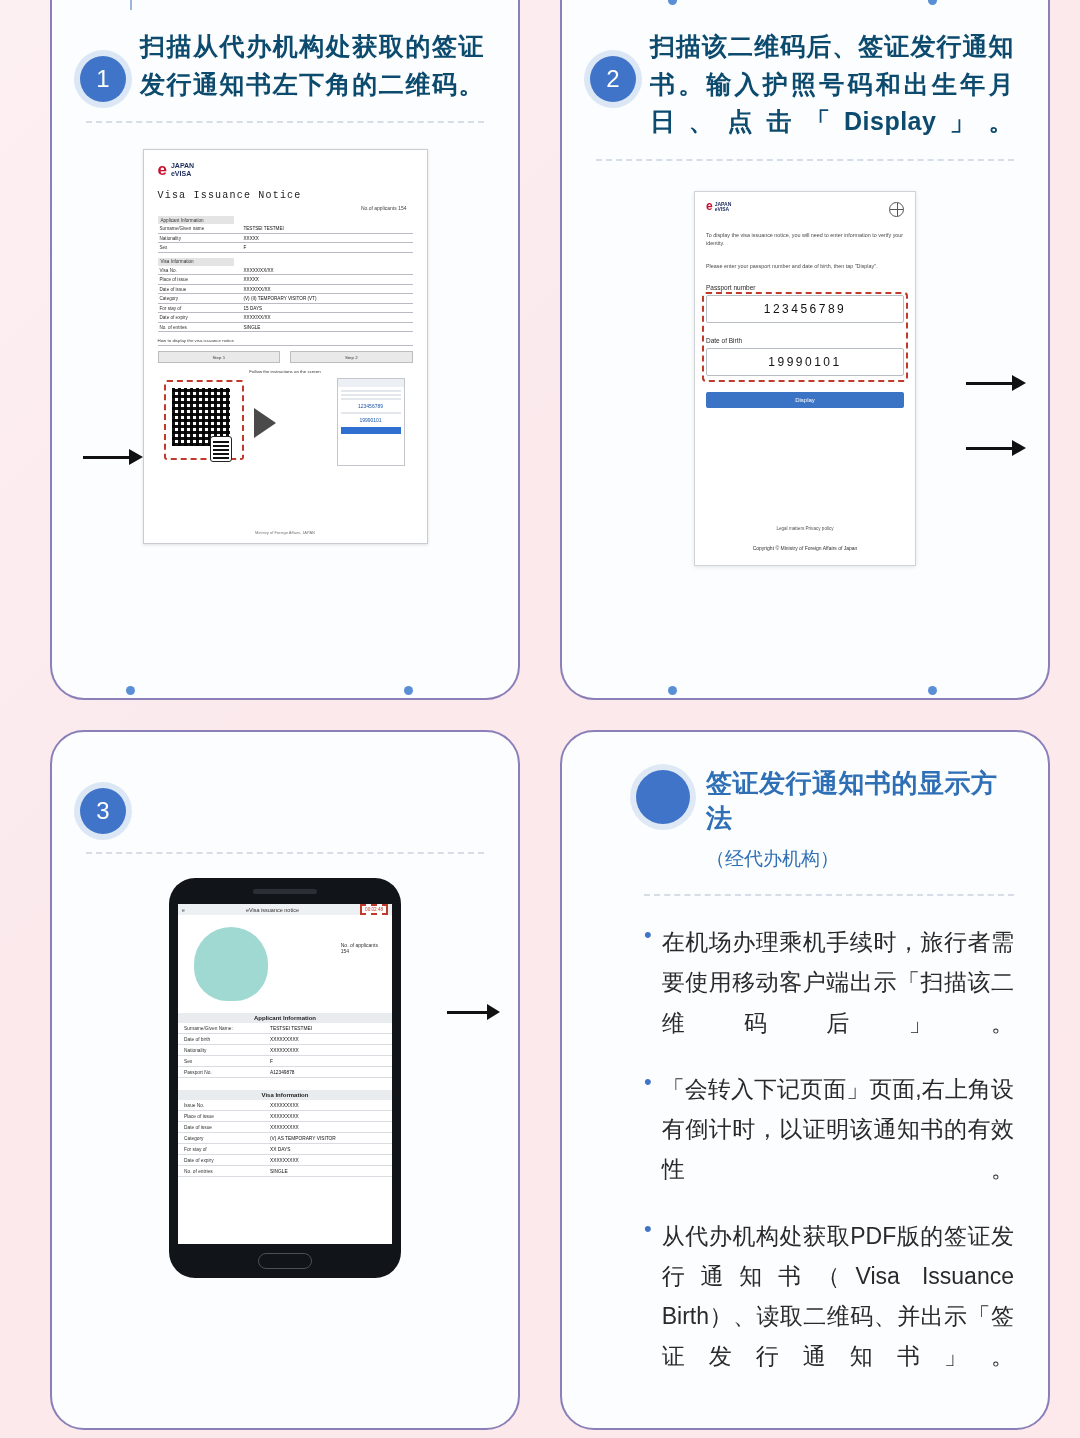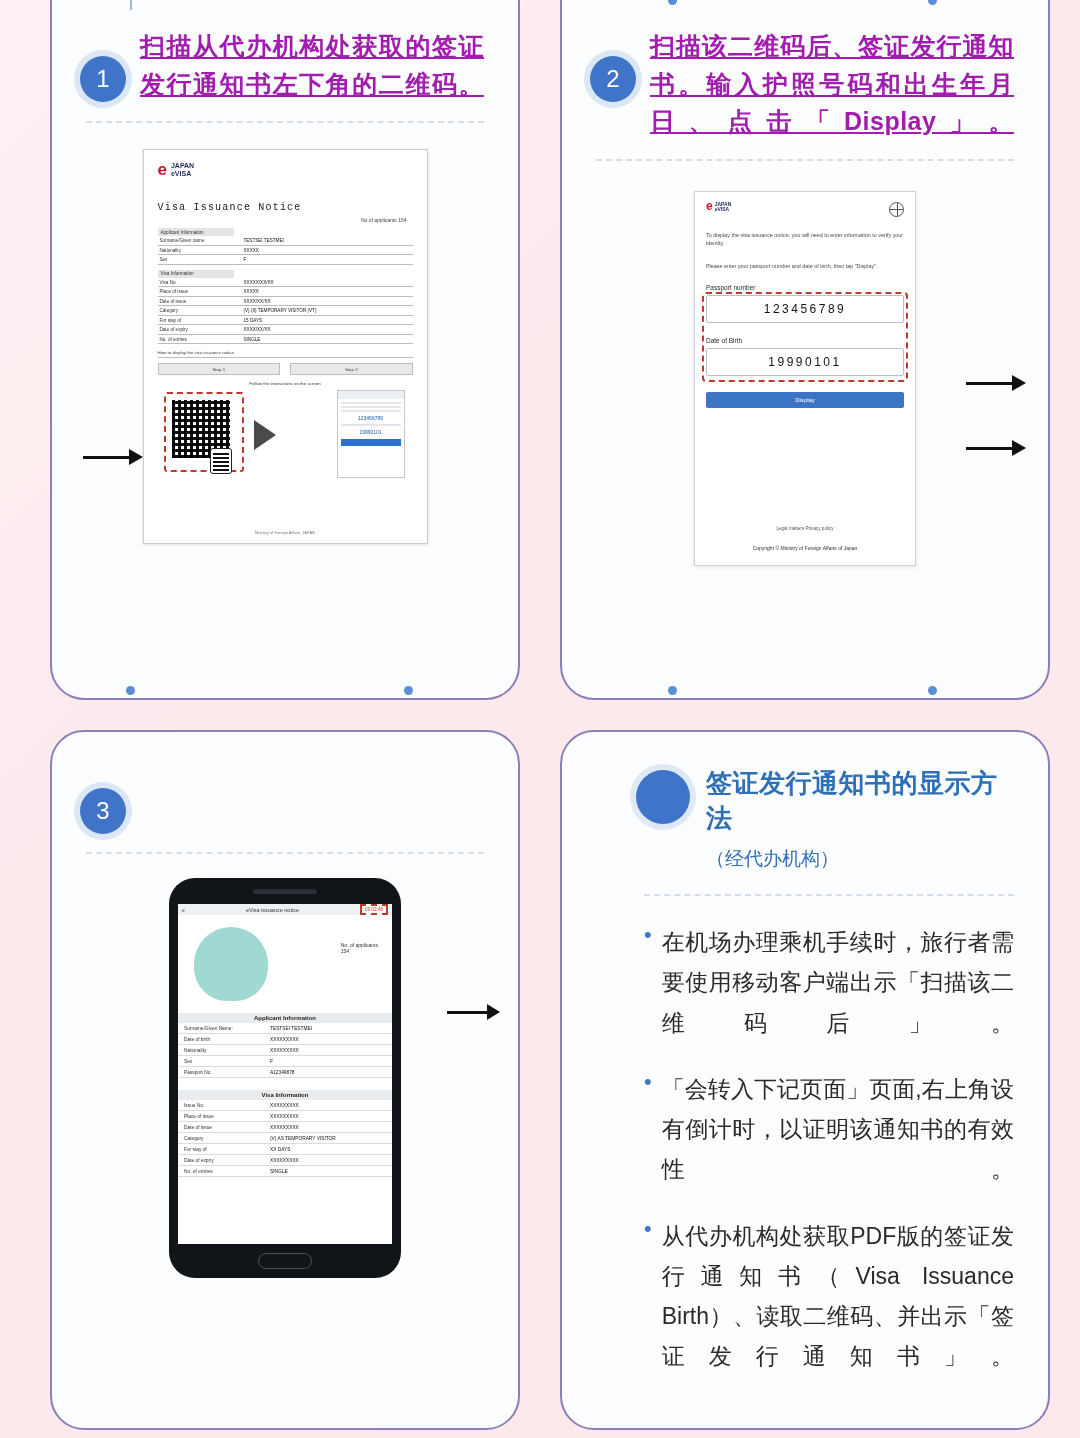--- a/index.html
+++ b/index.html
@@ -70,28 +70,27 @@
     background: #3f74c8;
     color: #fff;
     font-size: 24px;
     display: flex; align-items: center; justify-content: center;
     margin-top: 28px;
     margin-right: 14px;
     box-shadow: 0 0 0 6px rgba(160,190,230,.35);
   }
   .step-title {
     flex: 1;
-    color: #a21caf;
+    color: #0c4a6e;
     font-size: 25px;
     line-height: 1.5;
     letter-spacing: .5px;
     text-align: justify;
     text-align-last: justify;
     font-weight: 600;
-    text-decoration: underline;
   }
   .divider {
     margin: 18px 34px 0 34px;
     border-top: 2px dashed #d7dde6;
     height: 0;
   }
 
   
   .doc-wrap {
     position: relative;
@@ -110,21 +109,21 @@
     color: #3b3b3b;
   }
   .doc-logo {
     display: flex; align-items: center; gap: 4px;
   }
   .doc-logo .e {
     color: #c8102e; font-size: 17px; font-weight: bold; line-height: .8;
   }
   .doc-logo .txt { font-size: 7px; line-height: 1.15; color: #1b2a5b; font-weight: bold;}
   .doc-title {
-    margin-top: 24px;
+    margin-top: 12px;
     font-size: 10px;
     letter-spacing: 1.2px;
     color: #1a1a1a;
     font-family: "Liberation Mono", monospace;
   }
   .doc-sub {
     text-align: right; font-size: 5px; color:#444; margin-top: 4px; padding-right: 6px;
   }
   .sec-head {
     background: #e4e4e4; font-size: 4.6px; padding: 1.5px 3px; margin-top: 5px; color: #333; width: 70px;

